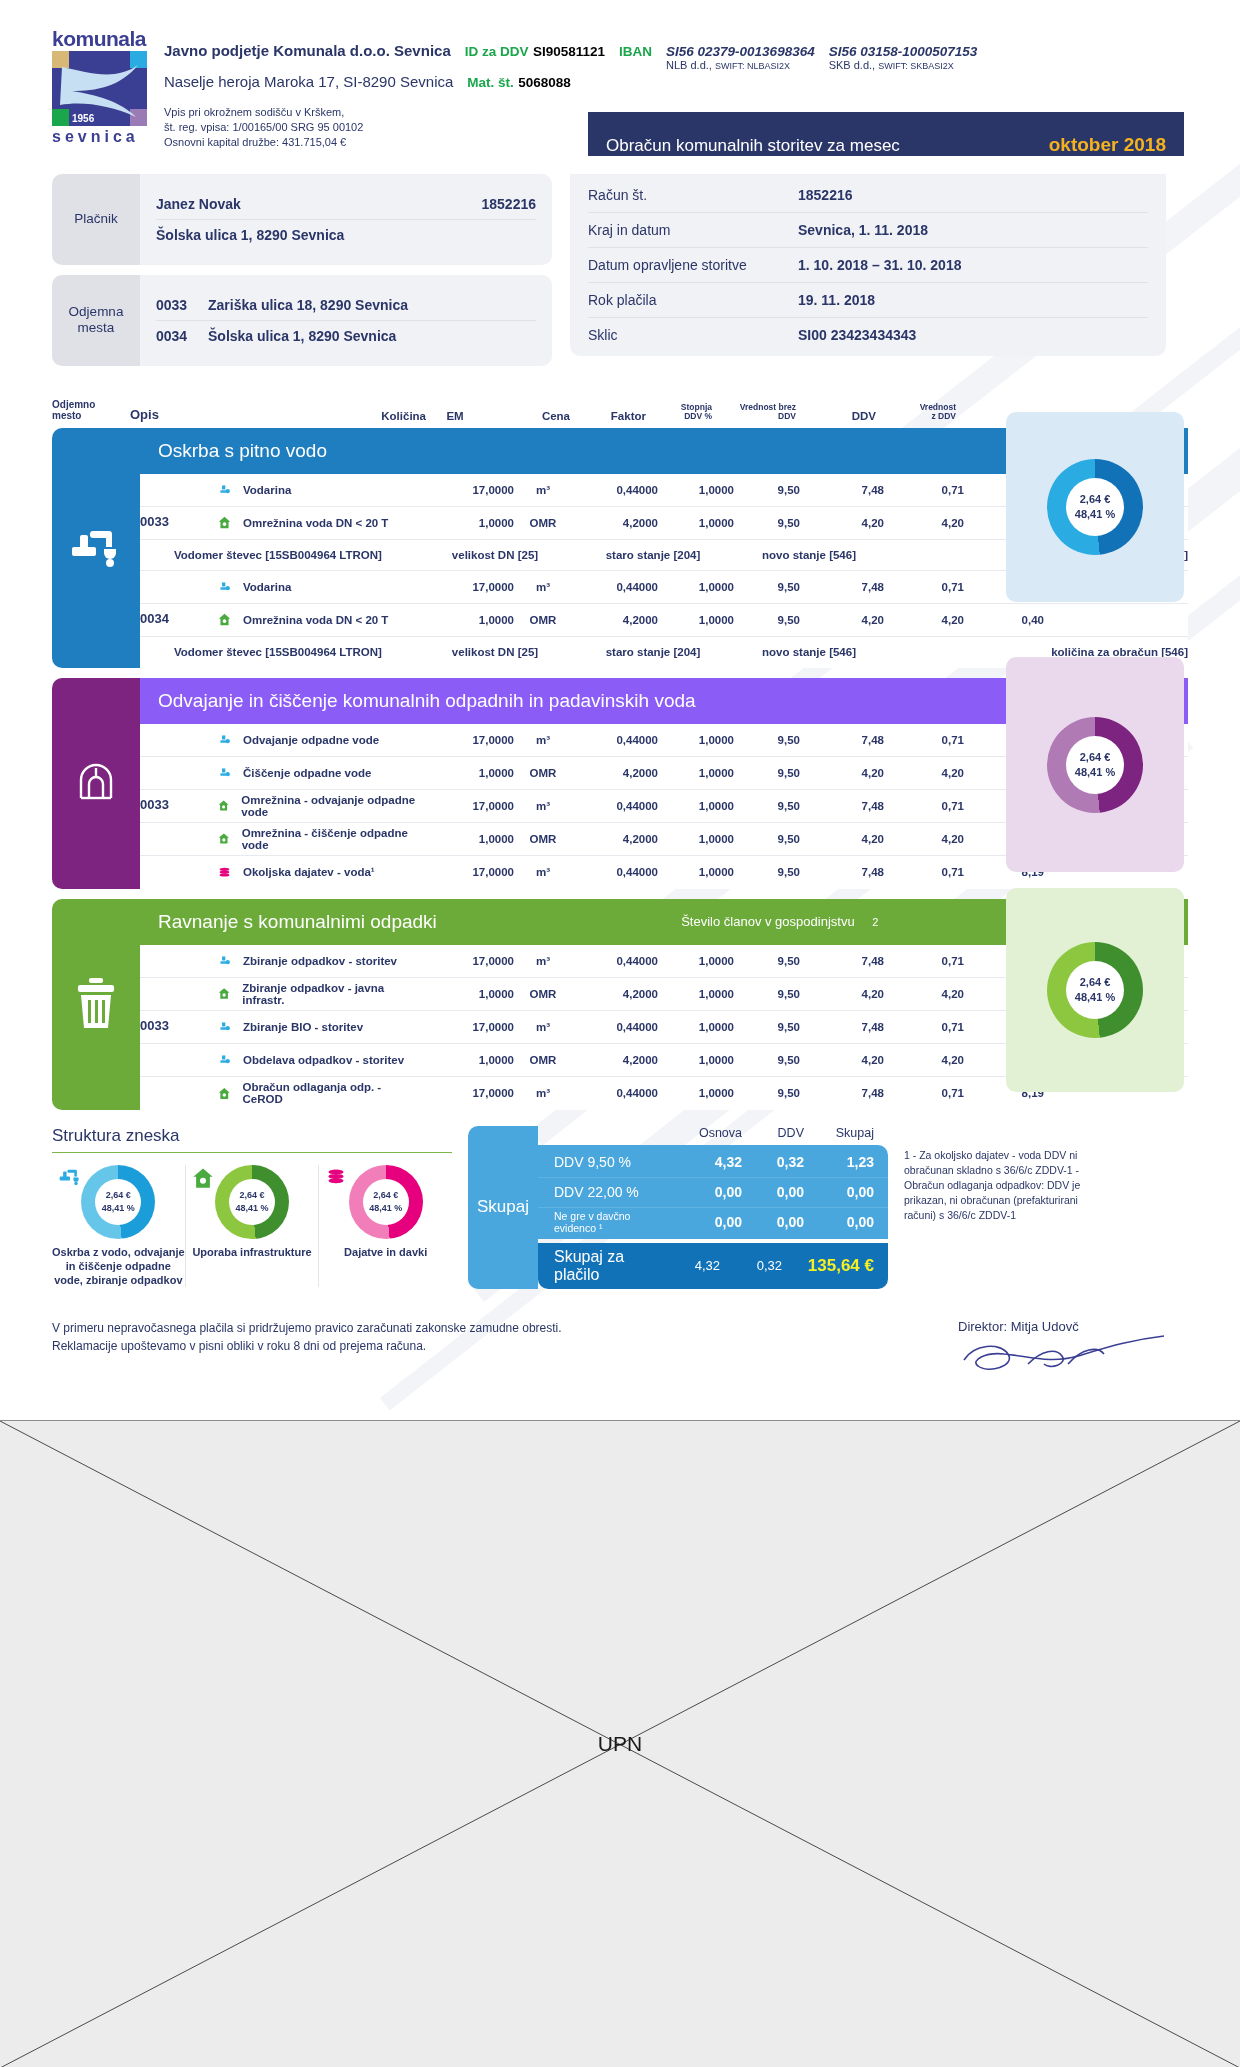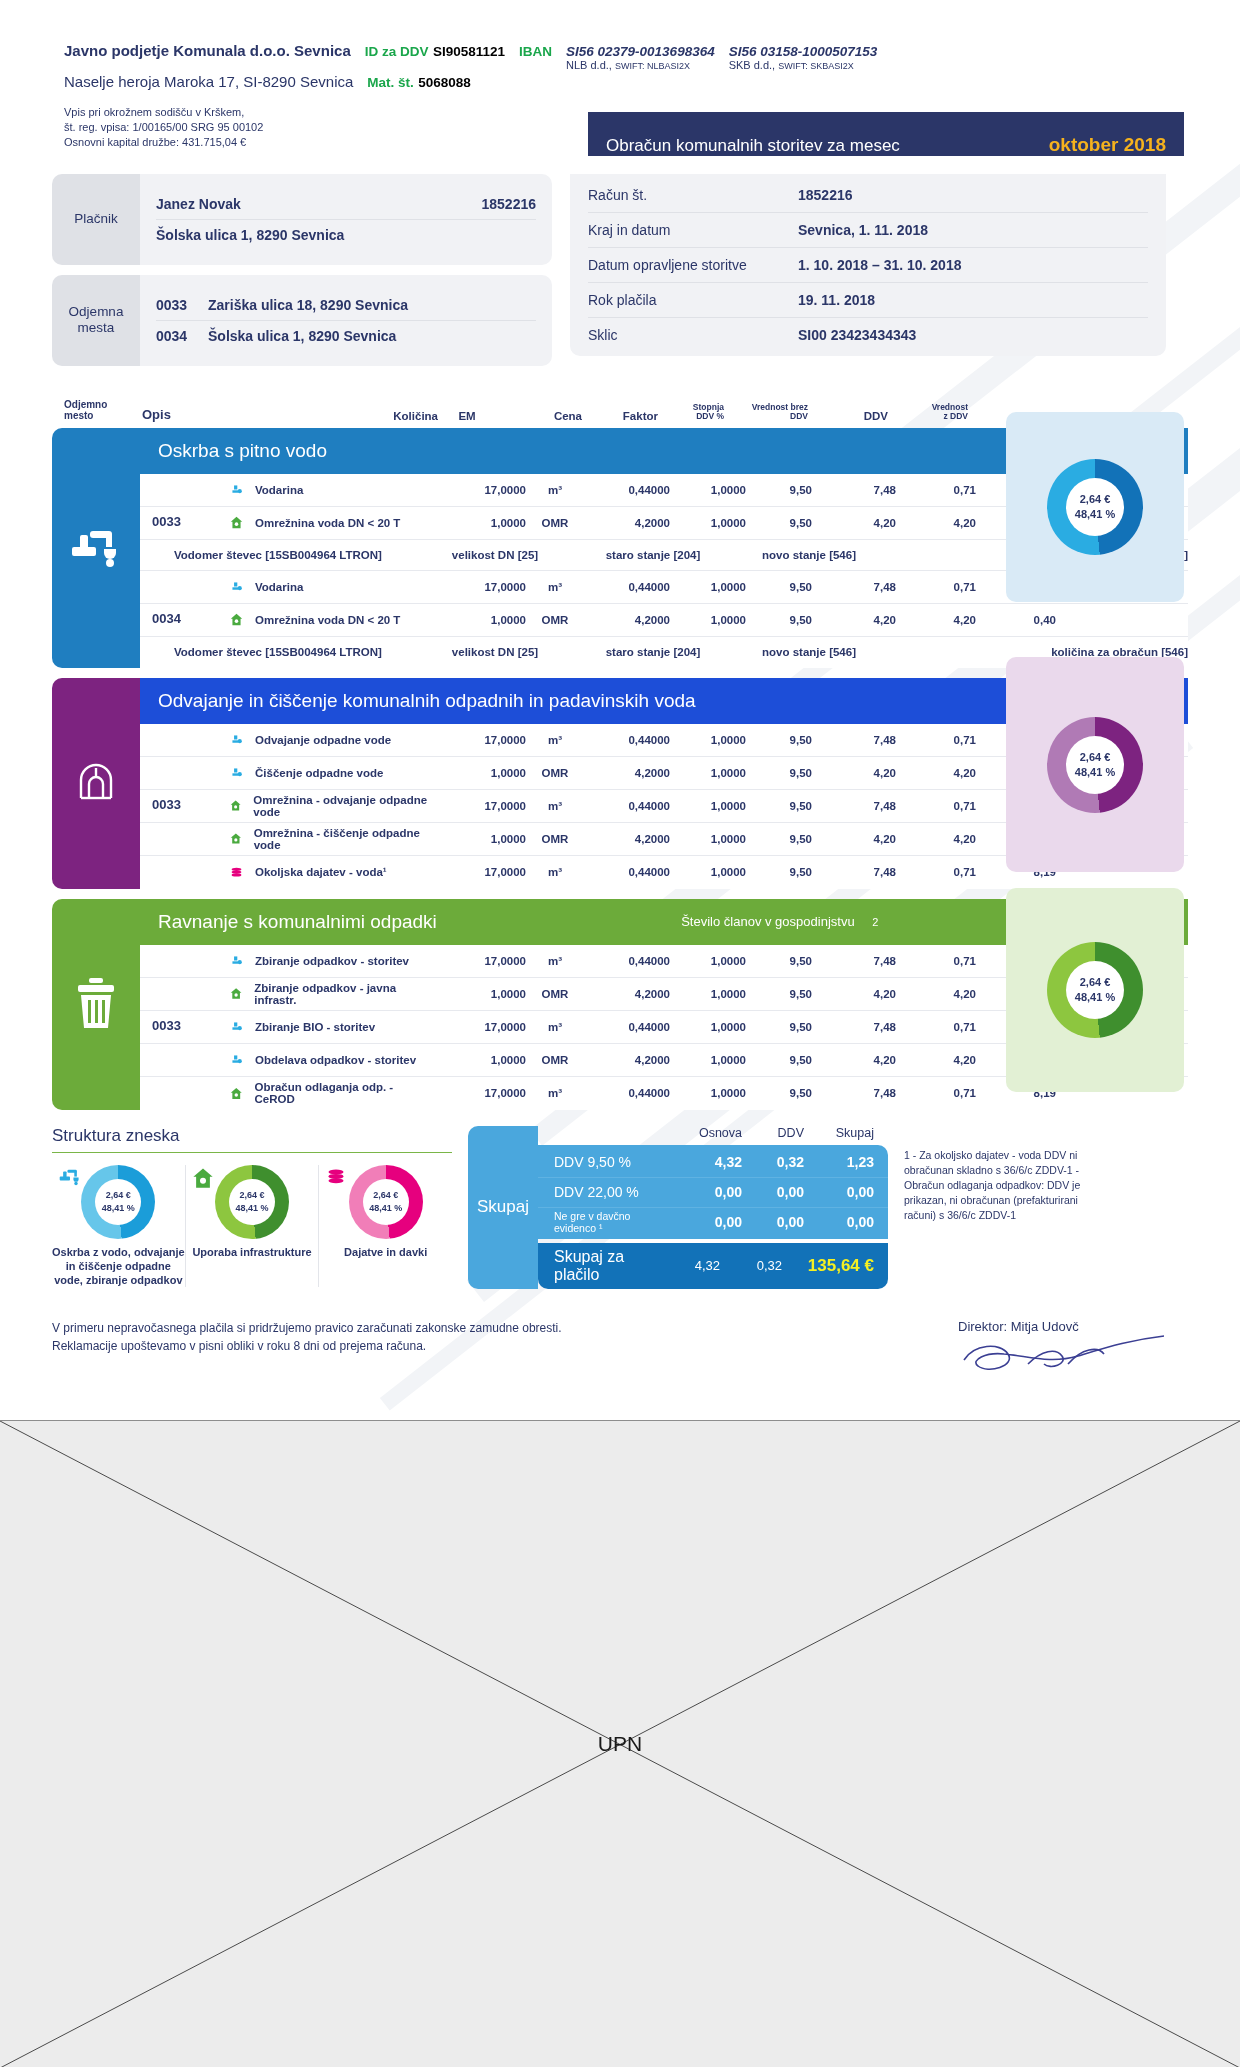--- a/index.html
+++ b/index.html
@@ -70,21 +70,21 @@
   .infobox { background: #f1f2f5; border-radius: 0 0 10px 10px; padding: 4px 18px; }
   .irow { display: flex; padding: 9px 0; font-size: 14px; }
   .irow + .irow { border-top: 1px solid #dfe1e6; }
   .irow .k { width: 210px; flex: 0 0 210px; color: #2b3668; }
   .irow .v { font-weight: bold; }
 
   
   .colhead { position: relative; z-index: 2; margin: 16px 52px 0 52px; display: flex; align-items: flex-end; font-size: 11.5px; font-weight: bold; height: 30px; }
   .ch { text-align: center; }
   .ch.two { font-size: 8.5px; line-height: 1.1; }
-  .c-om  { width: 78px; text-align: left; font-size: 10px; line-height:1.15;margin-left:12px; }
+  .c-om  { width: 78px; text-align: left; font-size: 10px; line-height:1.15; }
   .c-opis{ width: 200px; text-align: left; font-size: 13px; }
   .c-kol { width: 96px; text-align: right; }
   .c-em  { width: 58px; text-align: center; }
   .c-cena{ width: 86px; text-align: right; }
   .c-fak { width: 76px; text-align: right; }
   .c-stp { width: 66px; text-align: right; }
   .c-vbr { width: 84px; text-align: right; }
   .c-ddv { width: 80px; text-align: right; }
   .c-vzd { width: 80px; text-align: right; }
 
@@ -167,20 +167,34 @@
   <div class="wm">
     <i style="left:620px;top:300px;width:900px;height:26px;"></i>
     <i style="left:560px;top:470px;width:1000px;height:18px;"></i>
     <i style="left:500px;top:640px;width:1000px;height:34px;"></i>
     <i style="left:430px;top:820px;width:1000px;height:20px;"></i>
     <i style="left:380px;top:1000px;width:900px;height:28px;"></i>
     <i style="left:300px;top:1150px;width:800px;height:16px;"></i>
   </div>
 
   <div class="header">
+    <div class="logo">
+      <div class="logo-word">komunala</div>
+      <div class="logo-box">
+        <span class="sq tl"></span>
+          <span class="sq tr"></span>
+        <span class="sq bl"></span>
+          <span class="sq br"></span>
+        <svg class="swoosh" viewBox="0 0 80 58">
+          <path d="M2 6 C30 12 55 20 78 4 C60 26 36 30 12 30 C36 34 60 40 76 56 C50 44 22 40 0 44 Z" fill="#cfe8f7" opacity="0.95"></path>
+        </svg>
+        <div class="yr">1956</div>
+      </div>
+      <div class="logo-sub">sevnica</div>
+    </div>
 
     <div class="company">
       <div class="company-line">
         <span class="c-name">Javno podjetje Komunala d.o.o. Sevnica</span>
         <span><span class="c-green-l">ID za DDV</span>
               <span class="c-dark">SI90581121</span></span>
         <span class="c-green-l">IBAN</span>
         <span>
           <div class="c-bank">SI56 02379-0013698364</div>
           <div class="c-bank-sub"><span>NLB d.d., </span><span class="c-swift">SWIFT: NLBASI2X</span></div>
@@ -422,21 +436,21 @@
   <div class="section" style="margin-top:10px;">
     <div class="sec-icon" style="background:#7d2380;">
       <svg width="50" height="50" viewBox="0 0 50 50" fill="none" stroke="#fff" stroke-width="2.4">
         <path d="M10 40 V22 a15 15 0 0 1 30 0 V40"></path>
         <path d="M10 40 H40"></path>
         <path d="M18 40 V26 a7 7 0 0 1 14 0 V40"></path>
         <path d="M25 18 v-8"></path>
       </svg>
     </div>
     <div class="sec-main">
-      <div class="sec-bar" style="background:#1d4ed8;">
+      <div class="sec-bar" style="background:#8b5cf6;">
         <span class="name">Odvajanje in čiščenje komunalnih odpadnih in padavinskih voda</span>
         <span class="amt">2,64 €</span>
       </div>
       <div class="sec-rows">
 
         <div class="srow">
           <div class="c-om"></div>
           <div class="c-opis">
             <svg width="13" height="13" viewBox="0 0 16 16">
                 <path d="M3 9h7v3H3z" fill="#2aace2"></path>

